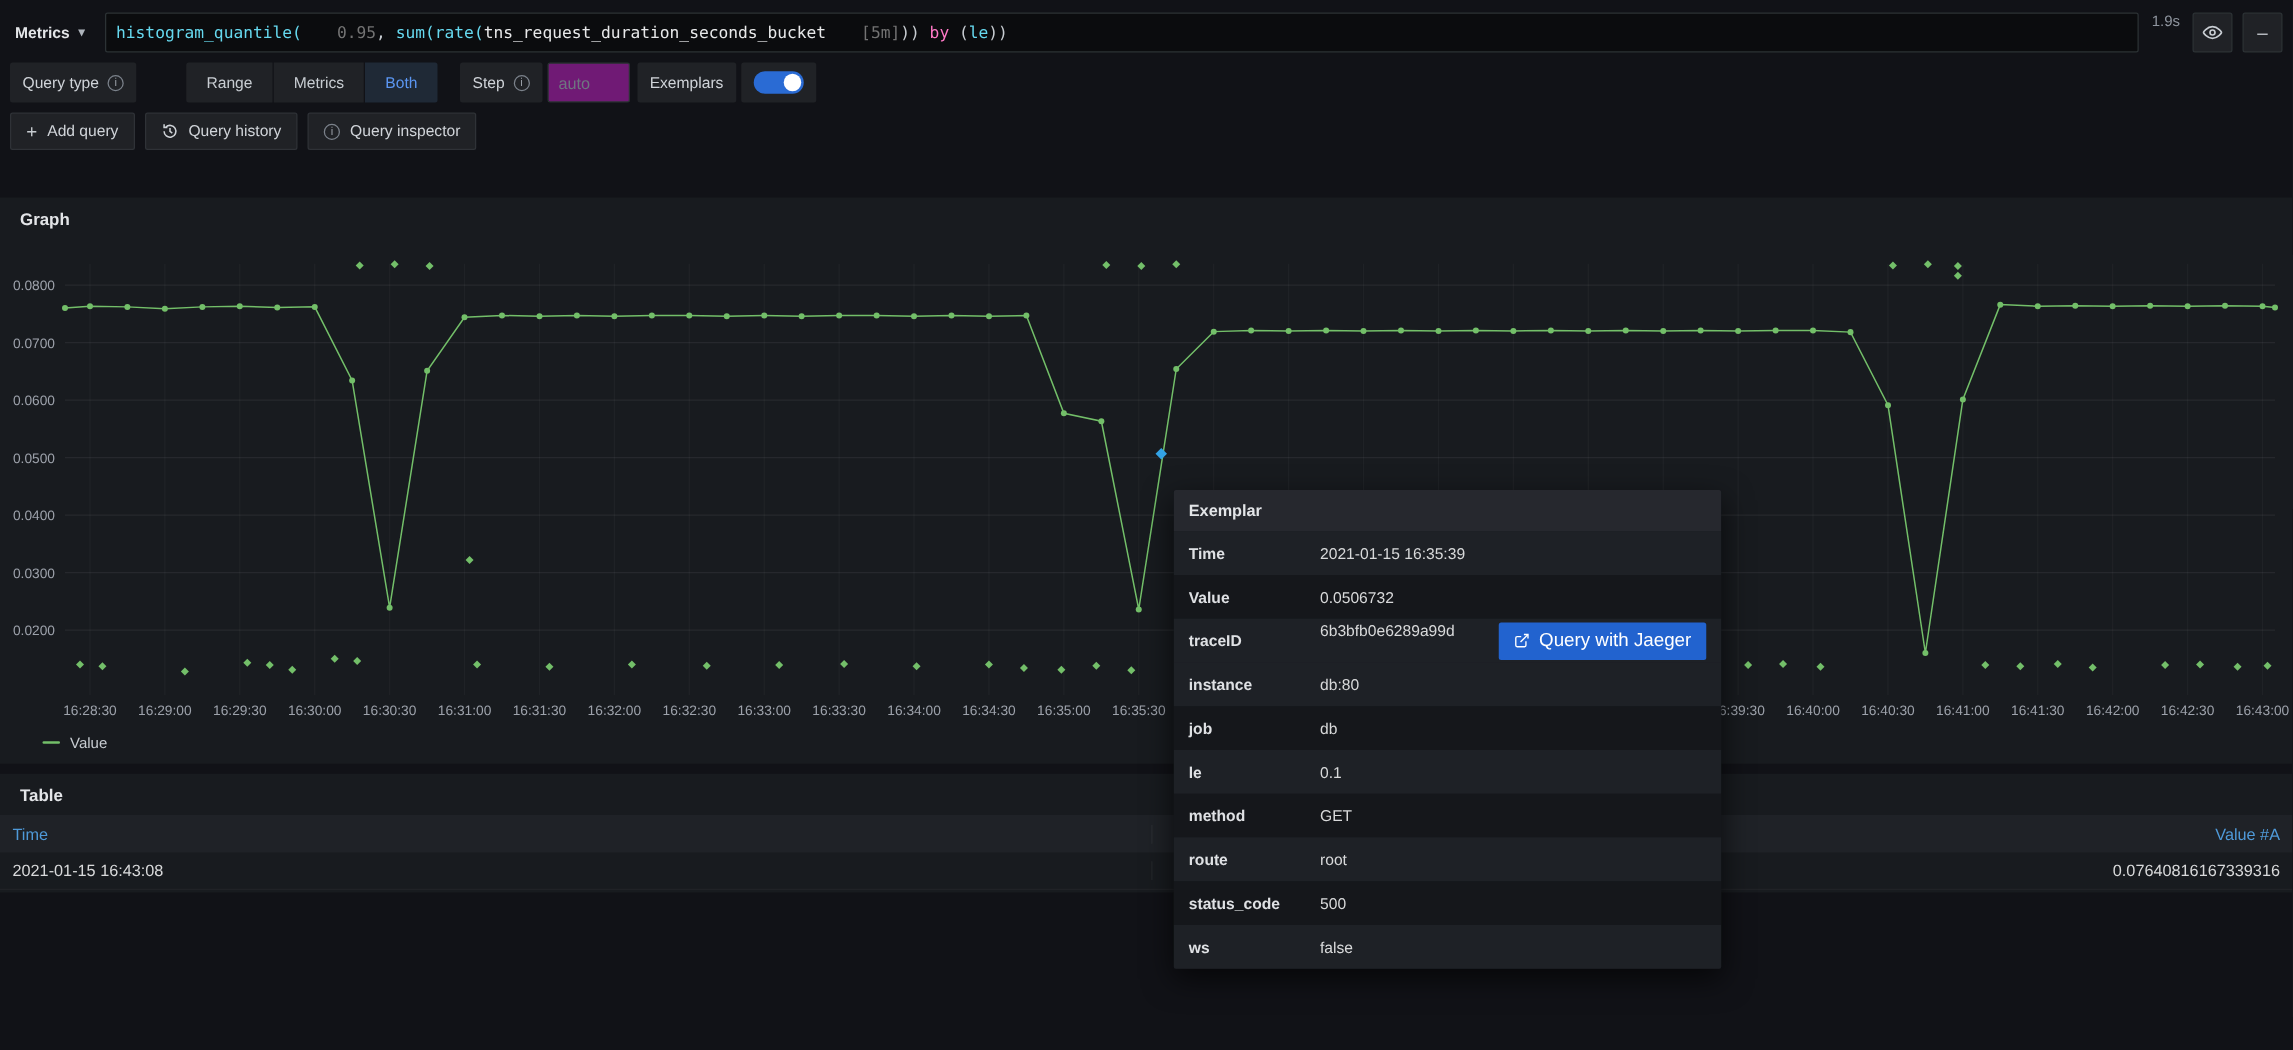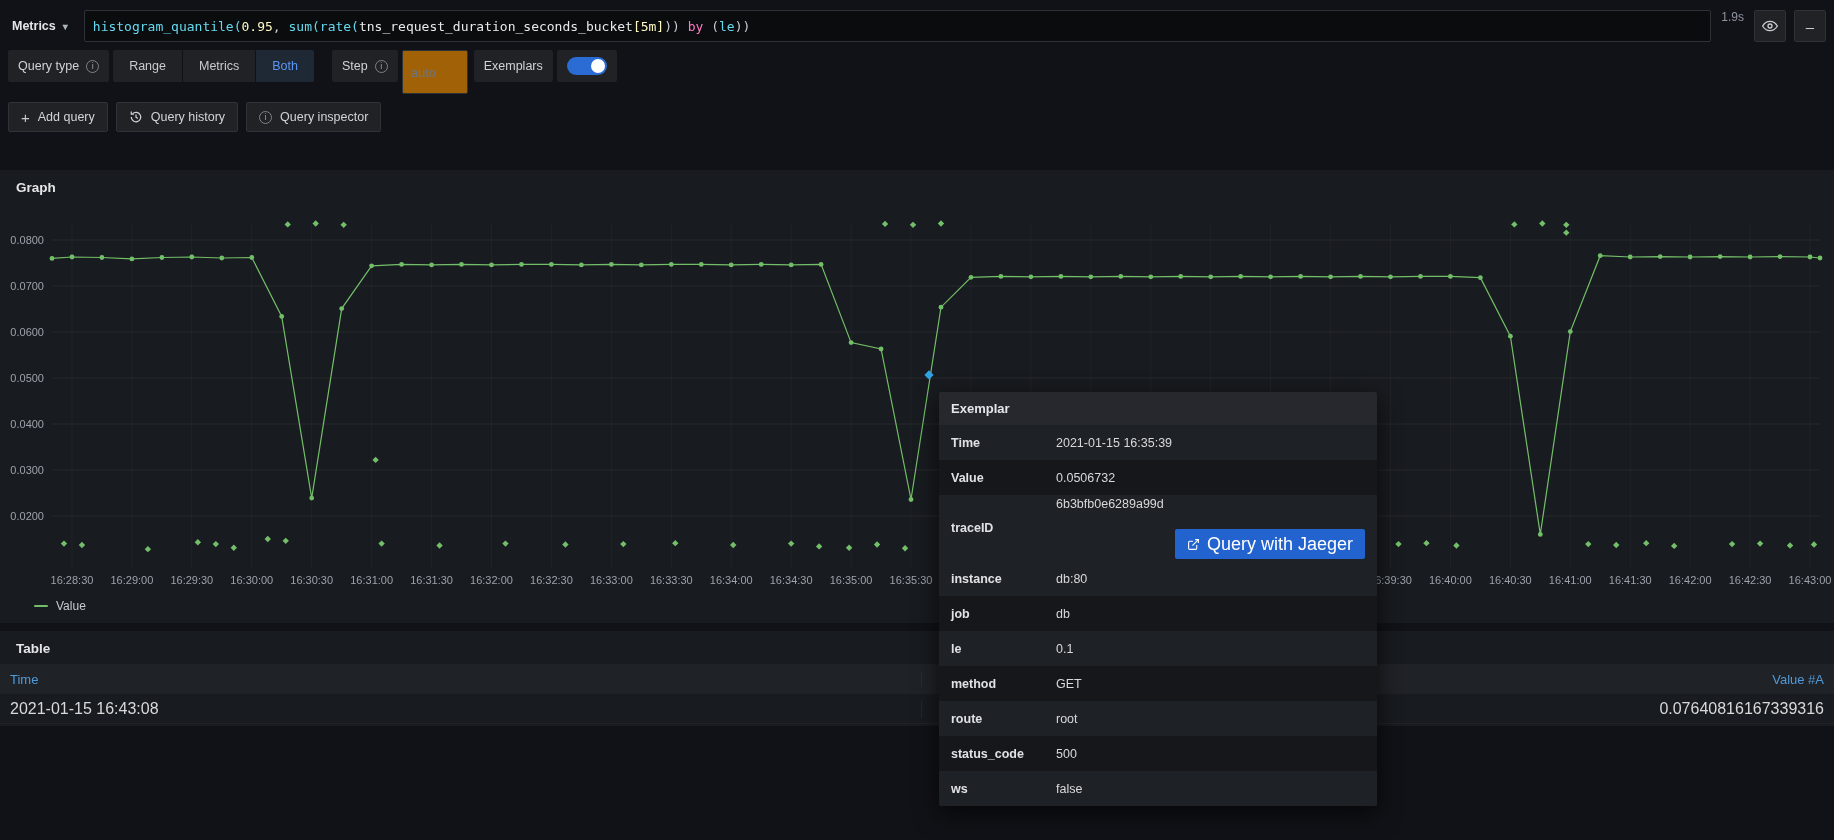--- a/index.html
+++ b/index.html
@@ -14,41 +14,41 @@
   .row { display:flex; align-items:flex-start; }
   .row1 { gap:8px; }
   .metrics-dropdown { display:flex; align-items:center; gap:7px; height:32px; padding:0 8px 0 4px; font-size:12.5px; font-weight:700; color:#e3e5e8; cursor:pointer; }
   .chev { font-size:10px; color:#aeb4bc; }
   .query-input {
     flex:1; height:32px; background:#0b0c0e; border:1px solid #2c3235; border-radius:2px;
     display:flex; align-items:center; padding:0 8px; overflow:hidden; white-space:pre;
     font-family:"DejaVu Sans Mono", monospace; font-size:13px; cursor:text;
   }
   .tok-fn { color:#66d9ef; }
-  .tok-num { color:#fef9c3; }
+  .tok-num { color:#737373;margin-left:28px; }
   .tok-kw { color:#ff79c6; }
   .tok-metric { color:#e8e9ea; }
   .tok-plain { color:#c7ccd1; }
   .duration { color:#8e949e; font-size:12px; margin:0 2px; }
   .icon-btn { width:32px; height:32px; background:#202226; border:1px solid #2c3235; border-radius:2px;
     display:flex; align-items:center; justify-content:center; color:#c7ccd1; cursor:pointer; padding:0; }
   .minus-glyph { font-size:15px; line-height:1; color:#c7ccd1; }
 
   .row2 { margin-top:8px; gap:4px; }
   .chip { height:32px; background:#202226; border-radius:2px; display:flex; align-items:center; gap:7px;
     padding:0 10px; font-size:12.5px; font-weight:500; color:#cfd3d8; }
   .info-icon { width:13px; height:13px; border:1px solid #7b828b; border-radius:50%; color:#9aa0a8;
     font-size:9px; font-style:normal; display:inline-flex; align-items:center; justify-content:center; line-height:1; }
   .btn-group { display:flex; gap:1px; margin-right:14px; }
   .seg-btn { height:32px; padding:0 16px; background:#202226; border:none; color:#c7ccd1;
     font-size:12.5px; font-family:inherit; display:flex; align-items:center; cursor:pointer; }
-  .btn-group .seg-btn:first-child { border-radius:2px 0 0 2px; }
+  .btn-group .seg-btn:first-child { border-radius:2px 0 0 2px;margin-left:36px; }
   .btn-group .seg-btn:last-child { border-radius:0 2px 2px 0; }
   .seg-btn.selected { background:#1f2936; color:#5b96f2;padding-left:16px; }
-  .step-input { width:66px; height:44px; background:#a16207; border:1px solid #2c3235; border-radius:2px;
+  .step-input { width:66px; height:32px; background:#701a75; border:1px solid #2c3235; border-radius:2px;
     color:#d8d9da; padding:0 8px; font-size:13px; font-family:inherit; }
   .step-input::placeholder { color:#6e7680; }
   .exemplars-chip { margin-left:2px; }
   .toggle-wrap { height:32px; background:#202226; border-radius:2px; display:flex; align-items:center; padding:0 10px; }
   .toggle { width:40px; height:18px; border-radius:9px; background:#44484f; position:relative; cursor:pointer; }
   .toggle.on { background:#2a6bd4; }
   .toggle .knob { position:absolute; left:2px; top:2px; width:14px; height:14px; border-radius:50%; background:#fff; }
   .toggle.on .knob { left:auto; right:2px; }
 
   .row3 { margin-top:8px; gap:8px; padding-bottom:8px; }
@@ -66,38 +66,38 @@
   .axis-label.x { text-anchor:middle; }
   .axis-label.y { text-anchor:end; }
   .grid-h { stroke:rgba(204,204,220,0.08); stroke-width:1; }
   .grid-v { stroke:rgba(204,204,220,0.045); stroke-width:1; }
   .legend { display:flex; align-items:center; gap:8px; padding:4px 0 10px 34px; font-size:12px; color:#c7ccd1; }
   .legend-line { width:14px; height:2px; background:#73bf69; border-radius:1px; }
 
   .table-panel { margin-top:8px; padding-bottom:2px; }
   .tbl-header, .tbl-row { display:flex; align-items:center; height:30px; padding:0 10px; }
   .tbl-header { background:#1f2227; color:#4f9ad9; font-size:13px; }
-  .tbl-row { color:#d8d9da; border-bottom:1px solid #202226; font-size:16px; }
+  .tbl-row { color:#d8d9da; border-bottom:1px solid #202226; font-size:13px; }
   .tbl-cell { flex:1; overflow:hidden; white-space:nowrap; }
   .tbl-cell.first { border-right:1px solid rgba(255,255,255,0.05); padding-right:8px; }
   .tbl-cell.right { text-align:right; }
 
   
   .tooltip { position:absolute; left:939px; top:392px; width:438px; z-index:50;
     background:#1b1e23; box-shadow:0 8px 24px rgba(0,0,0,0.65); border-radius:2px; overflow:hidden;
     font-size:12.5px; }
   .tooltip-header { background:#26282e; padding:9px 12px; font-weight:700; font-size:13px; color:#e3e5e8; }
   .t-row { display:flex; align-items:center; min-height:35px; padding:2px 12px; }
   .t-row.even { background:#1e2126; }
   .t-row.odd { background:#15171b; }
   .t-label { width:105px; flex-shrink:0; font-weight:700; color:#dfe1e4; }
   .t-value { flex:1; display:flex; justify-content:space-between; gap:10px; color:#d8d9da; word-break:break-all; }
   .jaeger-btn { display:flex; align-items:center; gap:7px; background:#2263cf; color:#fff; border:none;
-    border-radius:2px; height:30px; padding:0 12px; font-size:18px; font-weight:500; font-family:inherit;
-    cursor:pointer; white-space:nowrap;margin-top:32px; }
+    border-radius:2px; height:30px; padding:0 12px; font-size:15px; font-weight:500; font-family:inherit;
+    cursor:pointer; white-space:nowrap; }
 </style>
 </head>
 <body>
 
 <div class="query-section">
   <div class="row row1">
     <div class="metrics-dropdown">
       <span>Metrics</span>
       <span class="chev">▾</span>
     </div>

